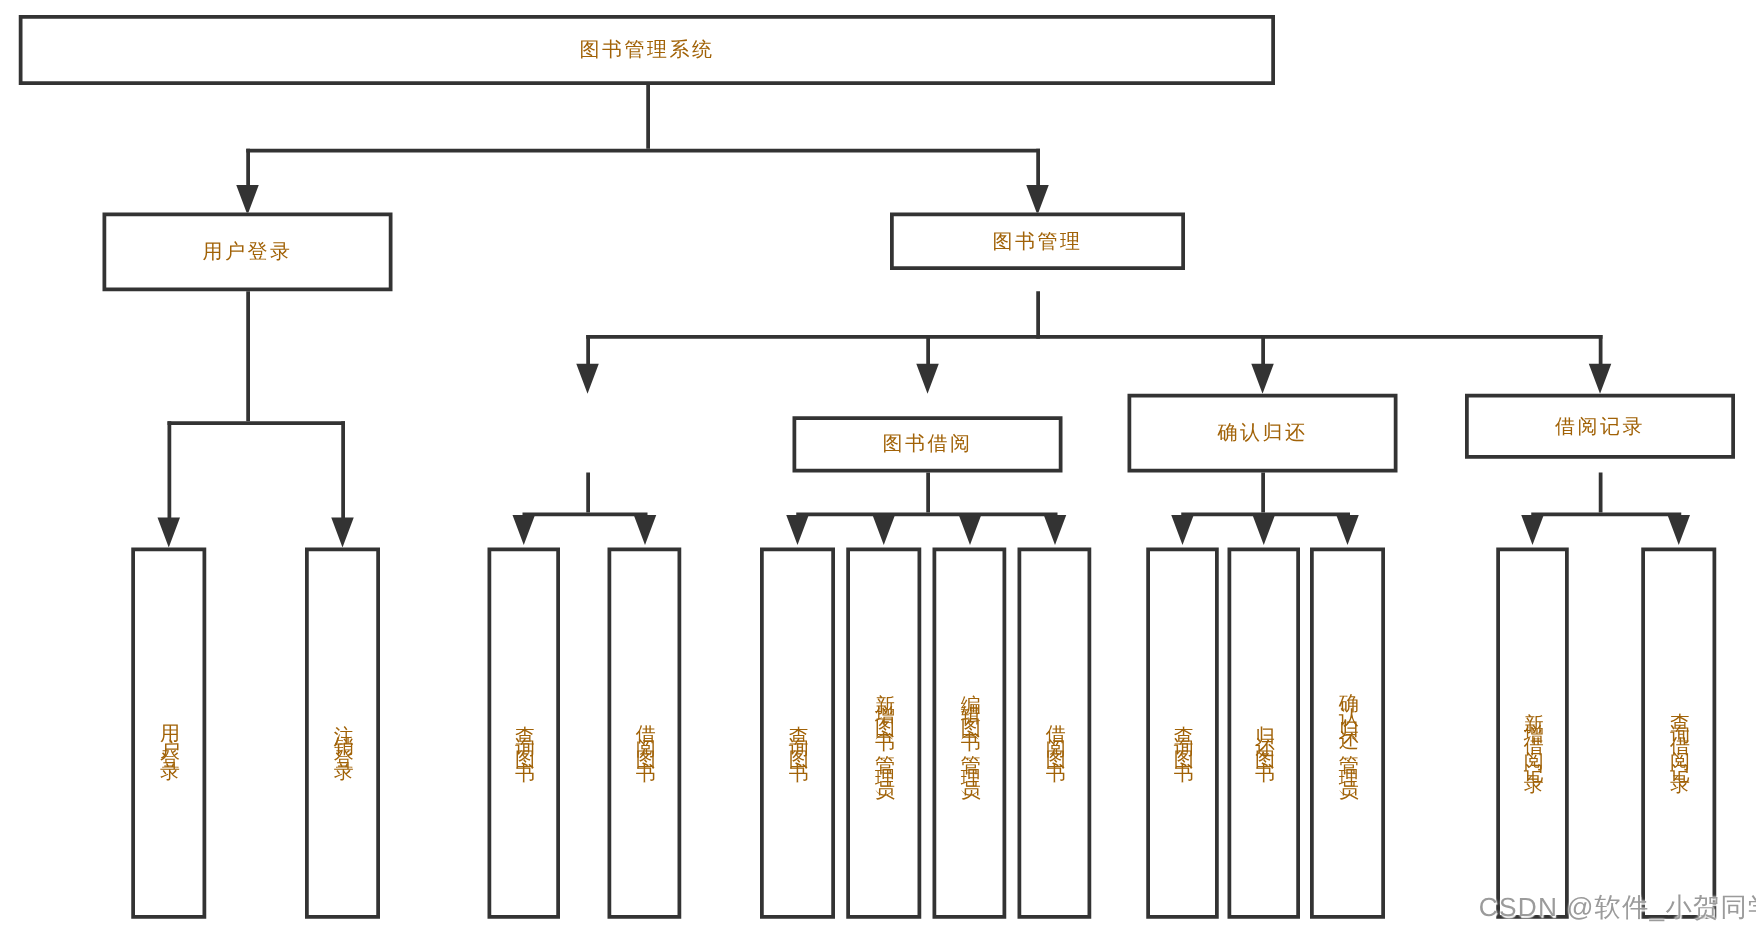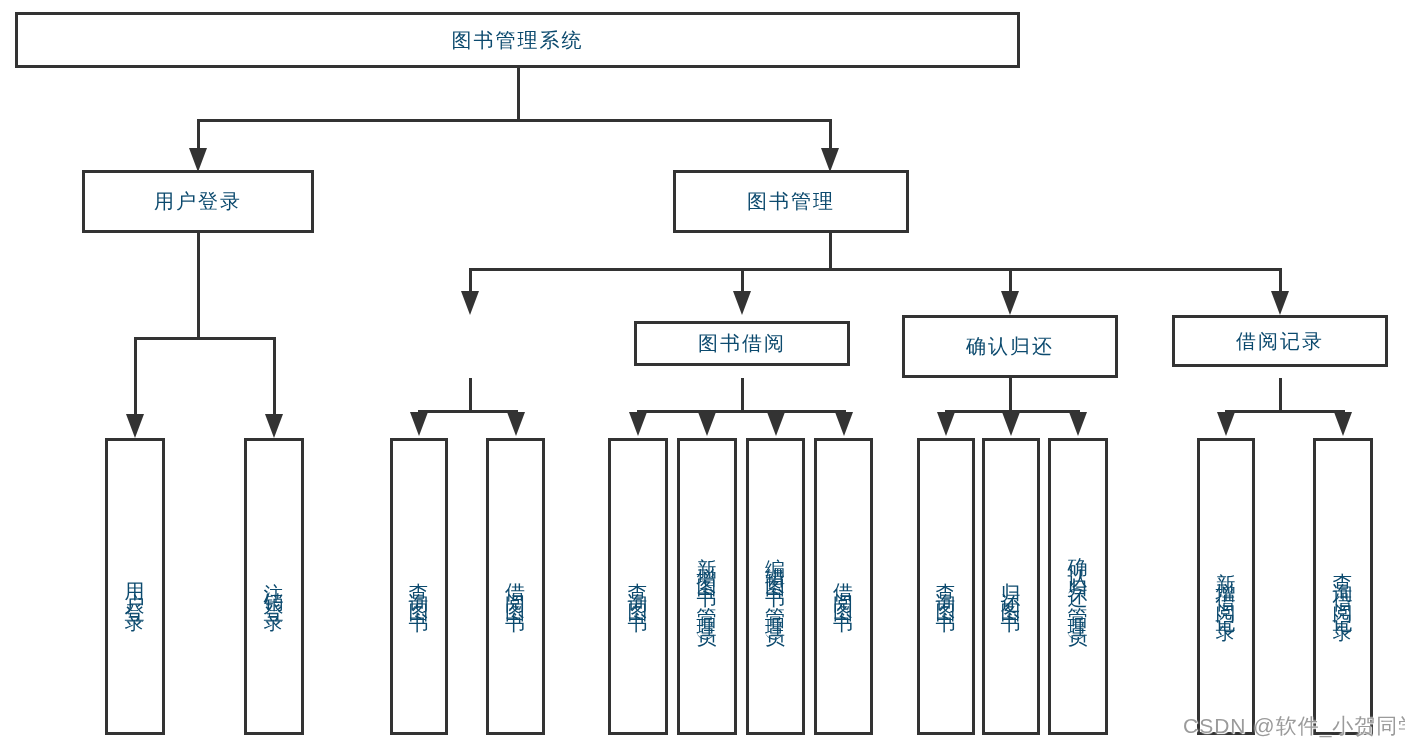--- a/index.html
+++ b/index.html
@@ -4,21 +4,21 @@
 <style>
   html,body{margin:0;padding:0;background:#ffffff;}
   .stage{
     position:relative;width:1405px;height:747px;background:#ffffff;overflow:hidden;
     font-family:"Liberation Sans","DejaVu Sans",sans-serif;color:#262626;
   }
   .box{
     position:absolute;box-sizing:border-box;border:3px solid #333333;background:#ffffff;
     display:flex;align-items:center;justify-content:center;
   }
-  .box .lbl{font-size:20px;letter-spacing:2px;color:#0c4a6e;white-space:nowrap;}
+  .box .lbl{font-size:16px;letter-spacing:2px;color:#a16207;white-space:nowrap;}
   .leaf .lbl{
     writing-mode:vertical-rl;text-orientation:mixed;
     line-height:1;letter-spacing:10px;white-space:normal;
   }
   .vl{position:absolute;width:3px;background:#333333;}
   .hl{position:absolute;height:3px;background:#333333;}
   .arrow{
     position:absolute;width:0;height:0;
     border-left:9px solid transparent;border-right:9px solid transparent;
     border-top:24px solid #333333;
@@ -42,21 +42,21 @@
   <div class="vl" style="left:516.5px;top:68px;height:51px"></div>
   <div class="hl" style="left:196.5px;top:119px;width:635px"></div>
   <div class="vl" style="left:196.5px;top:119px;height:31px"></div>
   <div class="arrow" style="left:189px;top:148px"></div>
   <div class="vl" style="left:828.5px;top:119px;height:31px"></div>
   <div class="arrow" style="left:821px;top:148px"></div>
 
   <div class="box" style="left:82px;top:170px;width:232px;height:63px">
     <span class="lbl">用户登录</span>
   </div>
-  <div class="box" style="left:673px;top:170px;width:236px;height:63px">
+  <div class="box" style="left:712px;top:170px;width:236px;height:46px">
     <span class="lbl">图书管理</span>
   </div>
 
   <div class="vl" style="left:196.5px;top:233px;height:104px"></div>
   <div class="hl" style="left:133.5px;top:337px;width:142px"></div>
   <div class="vl" style="left:133.5px;top:337px;height:79px"></div>
   <div class="arrow" style="left:126px;top:414px"></div>
   <div class="vl" style="left:272.5px;top:337px;height:79px"></div>
   <div class="arrow" style="left:265px;top:414px"></div>
 
@@ -64,21 +64,21 @@
   <div class="hl" style="left:468.5px;top:268px;width:813px"></div>
   <div class="vl" style="left:468.5px;top:268px;height:24px"></div>
   <div class="arrow" style="left:461px;top:291px"></div>
   <div class="vl" style="left:740.5px;top:268px;height:24px"></div>
   <div class="arrow" style="left:733px;top:291px"></div>
   <div class="vl" style="left:1008.5px;top:268px;height:24px"></div>
   <div class="arrow" style="left:1001px;top:291px"></div>
   <div class="vl" style="left:1278.5px;top:268px;height:24px"></div>
   <div class="arrow" style="left:1271px;top:291px"></div>
 
-  <div class="box" style="left:634px;top:321px;width:216px;height:45px">
+  <div class="box" style="left:634px;top:333px;width:216px;height:45px">
     <span class="lbl">图书借阅</span>
   </div>
   <div class="box" style="left:902px;top:315px;width:216px;height:63px">
     <span class="lbl">确认归还</span>
   </div>
   <div class="box" style="left:1172px;top:315px;width:216px;height:52px">
     <span class="lbl">借阅记录</span>
   </div>
 
   <div class="vl" style="left:468.5px;top:378px;height:32px"></div>

